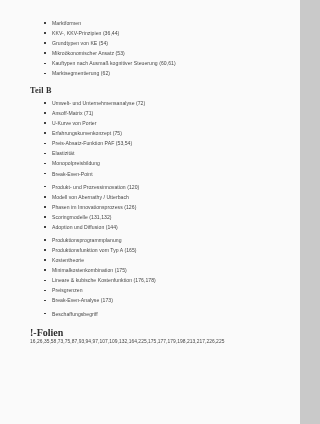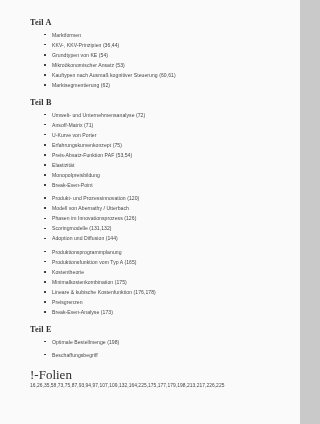--- a/index.html
+++ b/index.html
@@ -63,22 +63,22 @@
     height: 1.6px;
     margin-top: -0.8px;
     background: #3a3a3a;
     display: block;
   }
   .folien-block {
     margin-top: 8px;
   }
   .folien-title {
     font-family: "Liberation Serif", serif;
-    font-weight: normal;
-    font-size: 13px;
+    font-weight: bold;
+    font-size: 10px;
     color: #262626;
     margin: 0 0 1px 0;
     padding-left: 0px;
     line-height: 1.1;
   }
   .folien-numbers {
     font-family: "Liberation Sans", sans-serif;
     font-size: 4.9px;
     color: #404040;
     letter-spacing: 0.05px;
@@ -86,21 +86,20 @@
     white-space: nowrap;
   }
 </style>
 </head>
 <body>
 
 <div class="page">
   <div class="doc">
 
     <div class="section">
-      <div class="section-title">Teil A</div>
       <ul class="items">
         <li><span class="bullet"></span><span>Marktformen</span></li>
         <li><span class="bullet"></span><span>KKV-, KKV-Prinzipien (36,44)</span></li>
         <li><span class="bullet"></span><span>Grundtypen von KE (54)</span></li>
         <li><span class="bullet"></span><span>Mikroökonomischer Ansatz (53)</span></li>
         <li><span class="bullet"></span><span>Kauftypen nach Ausmaß kognitiver Steuerung (60,61)</span></li>
         <li><span class="bullet"></span><span>Marktsegmentierung (62)</span></li>
       </ul>
     </div>
 
@@ -133,26 +132,20 @@
         <li><span class="bullet"></span><span>Produktionsprogrammplanung</span></li>
         <li><span class="bullet"></span><span>Produktionsfunktion vom Typ A (165)</span></li>
         <li><span class="bullet"></span><span>Kostentheorie</span></li>
         <li><span class="bullet"></span><span>Minimalkostenkombination (175)</span></li>
         <li><span class="bullet"></span><span>Lineare &amp; kubische Kostenfunktion (176,178)</span></li>
         <li><span class="bullet"></span><span>Preisgrenzen</span></li>
         <li><span class="bullet"></span><span>Break-Even-Analyse (173)</span></li>
       </ul>
     </div>
 
-    <div class="section">
-      <div class="section-title">Teil E</div>
-      <ul class="items">
-        <li><span class="bullet"></span><span>Optimale Bestellmenge (198)</span></li>
-      </ul>
-    </div>
 
     <div class="section">
       <ul class="items">
         <li><span class="bullet"></span><span>Beschaffungsbegriff</span></li>
       </ul>
     </div>
 
     <div class="folien-block">
       <div class="folien-title">!-Folien</div>
       <div class="folien-numbers">16,26,35,58,73,75,87,93,94,97,107,109,132,164,225,175,177,179,198,213,217,226,225</div>

